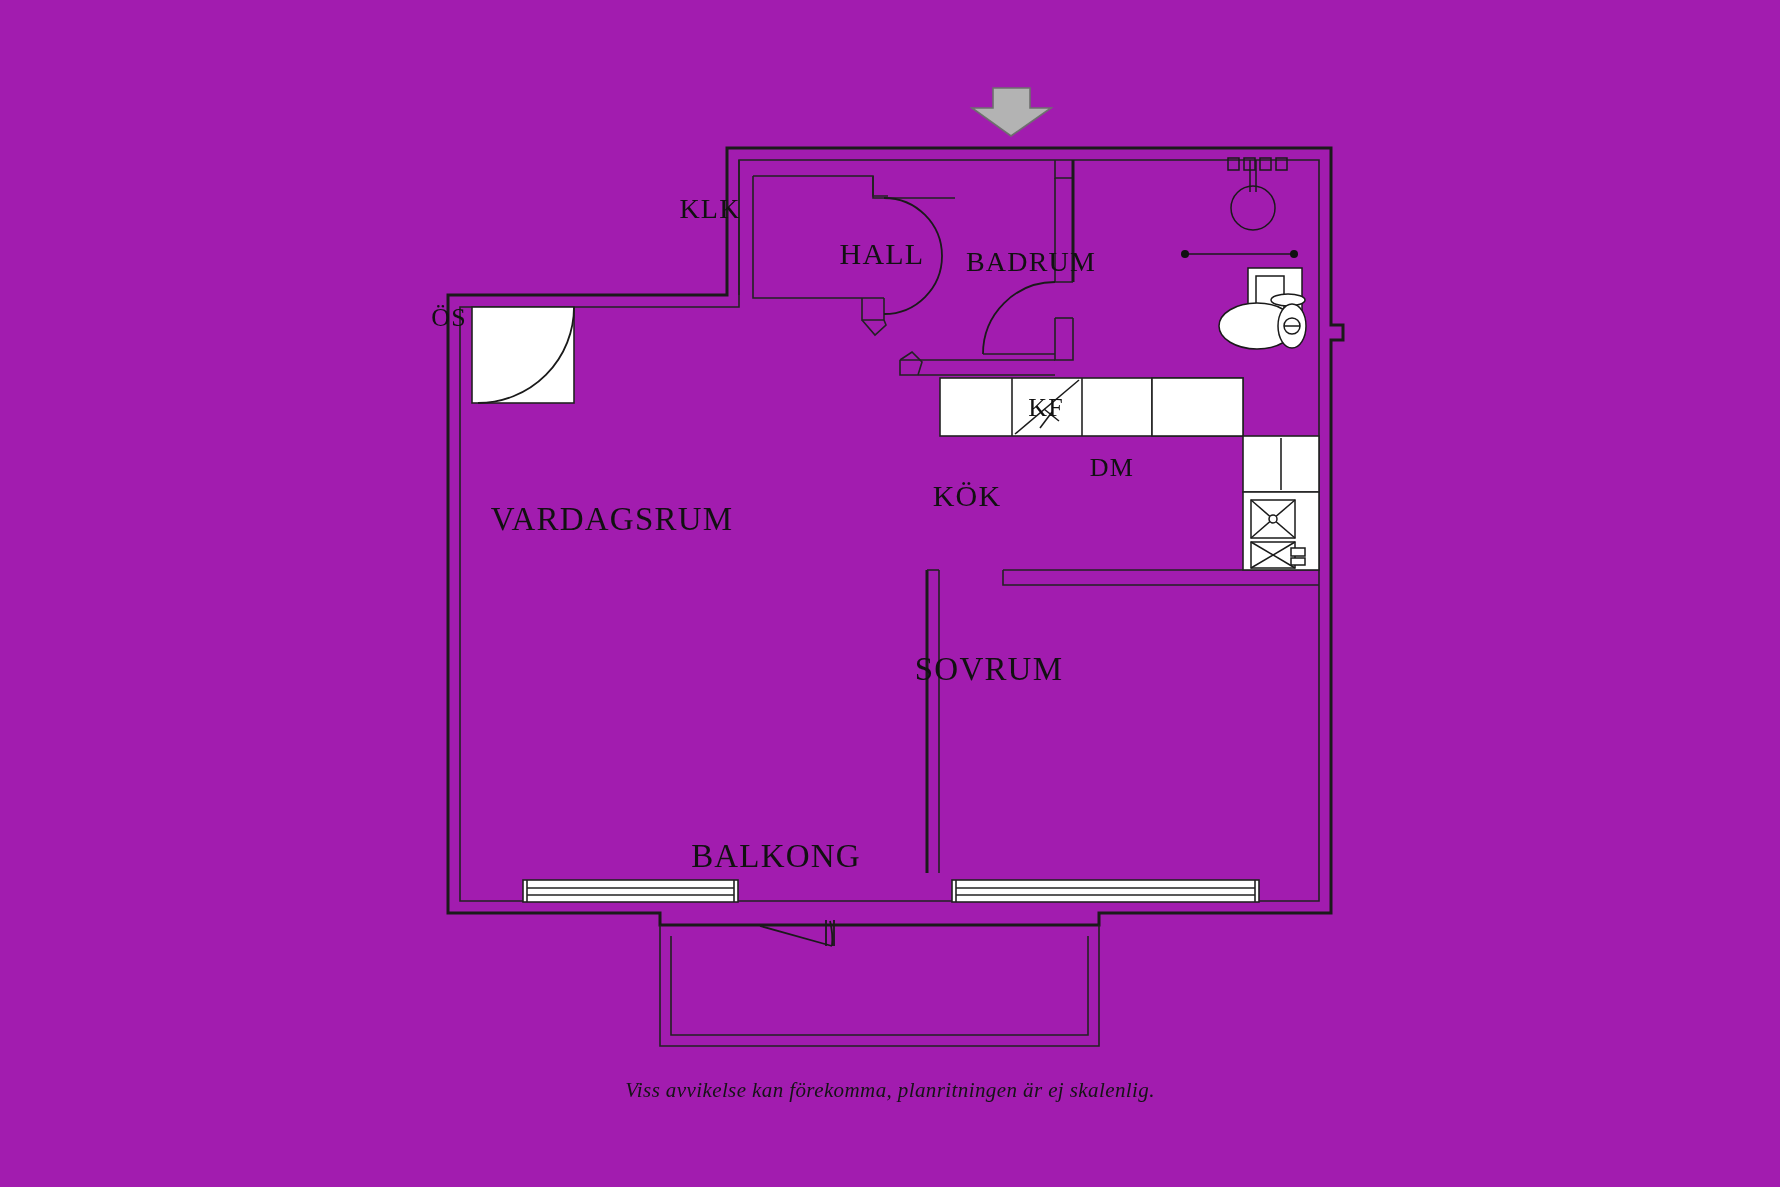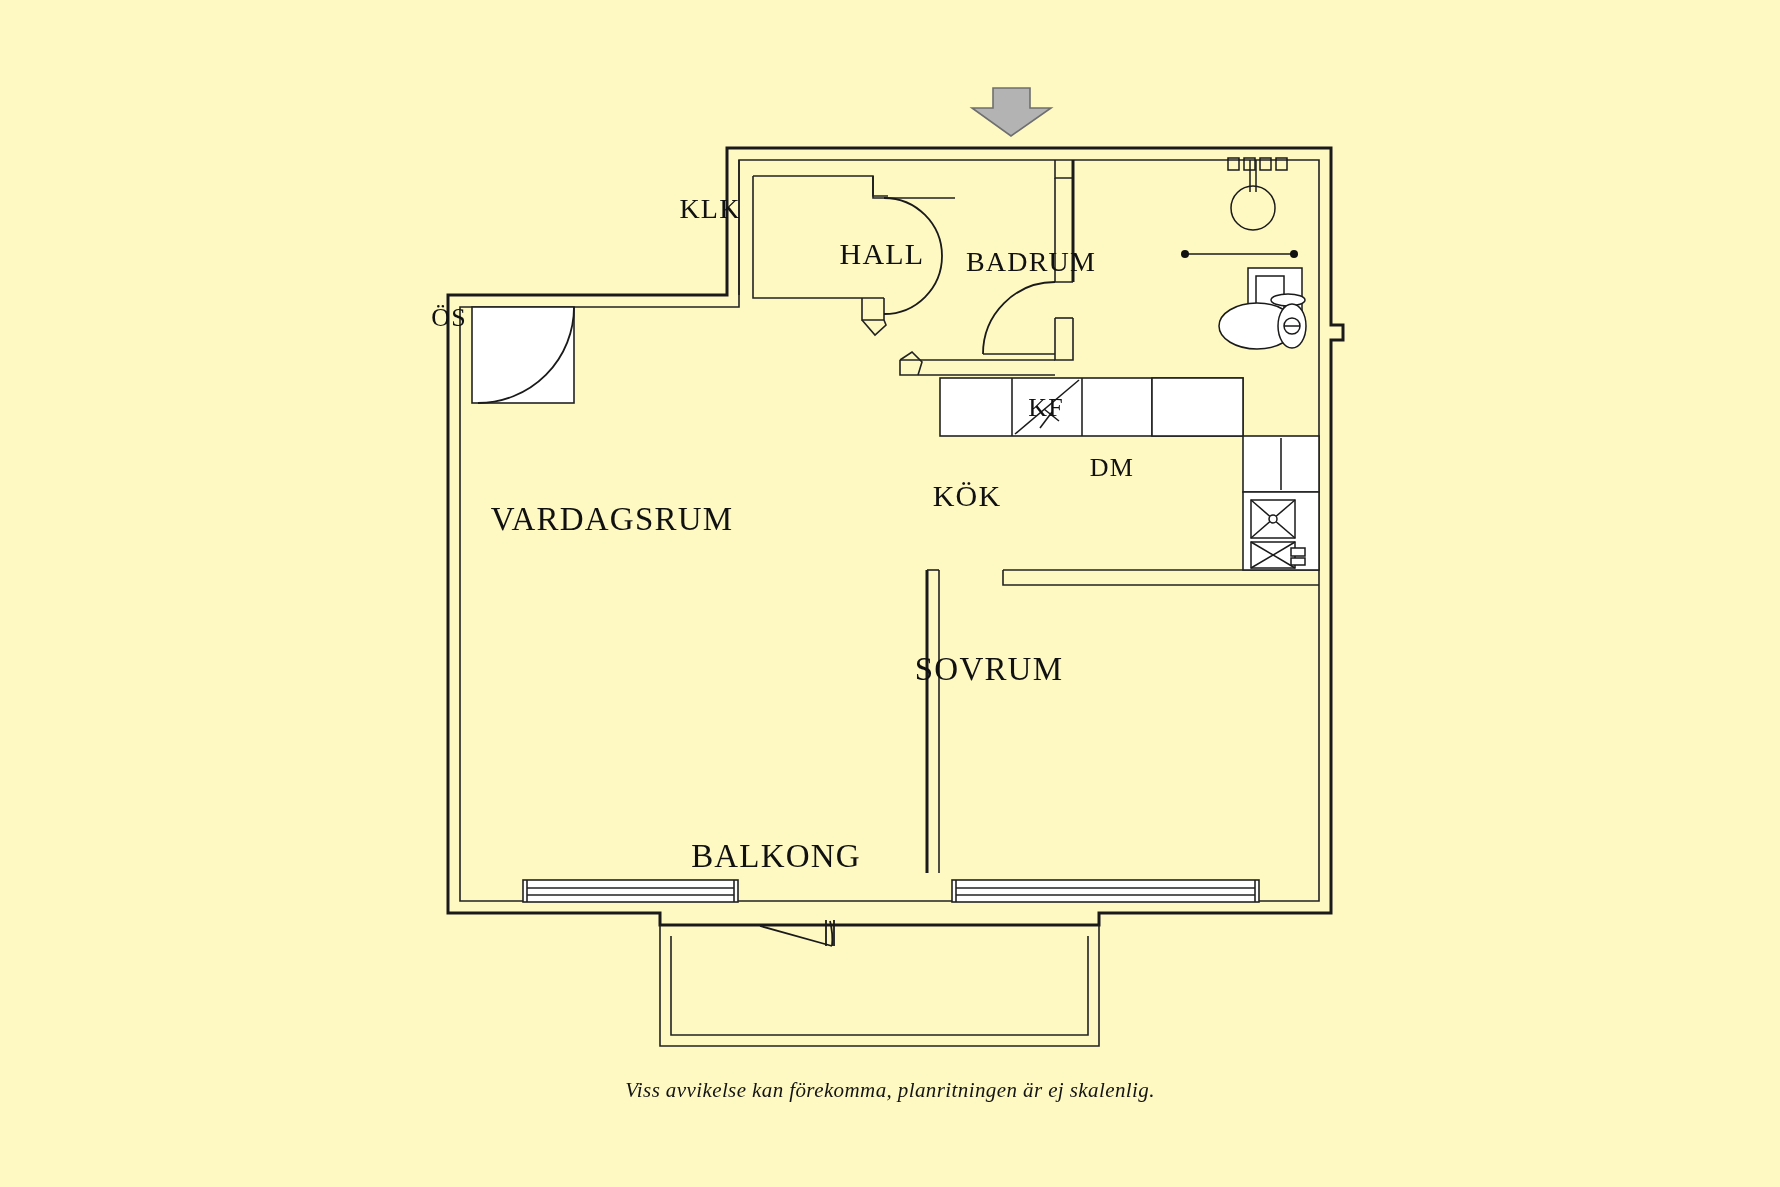--- a/index.html
+++ b/index.html
@@ -10,21 +10,21 @@
   body {
     width: 1780px;
     height: 1187px;
     overflow: hidden;
     font-family: "Liberation Serif", "DejaVu Serif", serif;
   }
   #plan-root {
     position: relative;
     width: 1780px;
     height: 1187px;
-    background: #fef9c3;
+    background: #a21caf;
   }
   svg#floorplan {
     display: block;
     width: 1780px;
     height: 1187px;
   }
   .wall {
     fill: none;
     stroke: #1a1a1a;
     stroke-width: 3;

